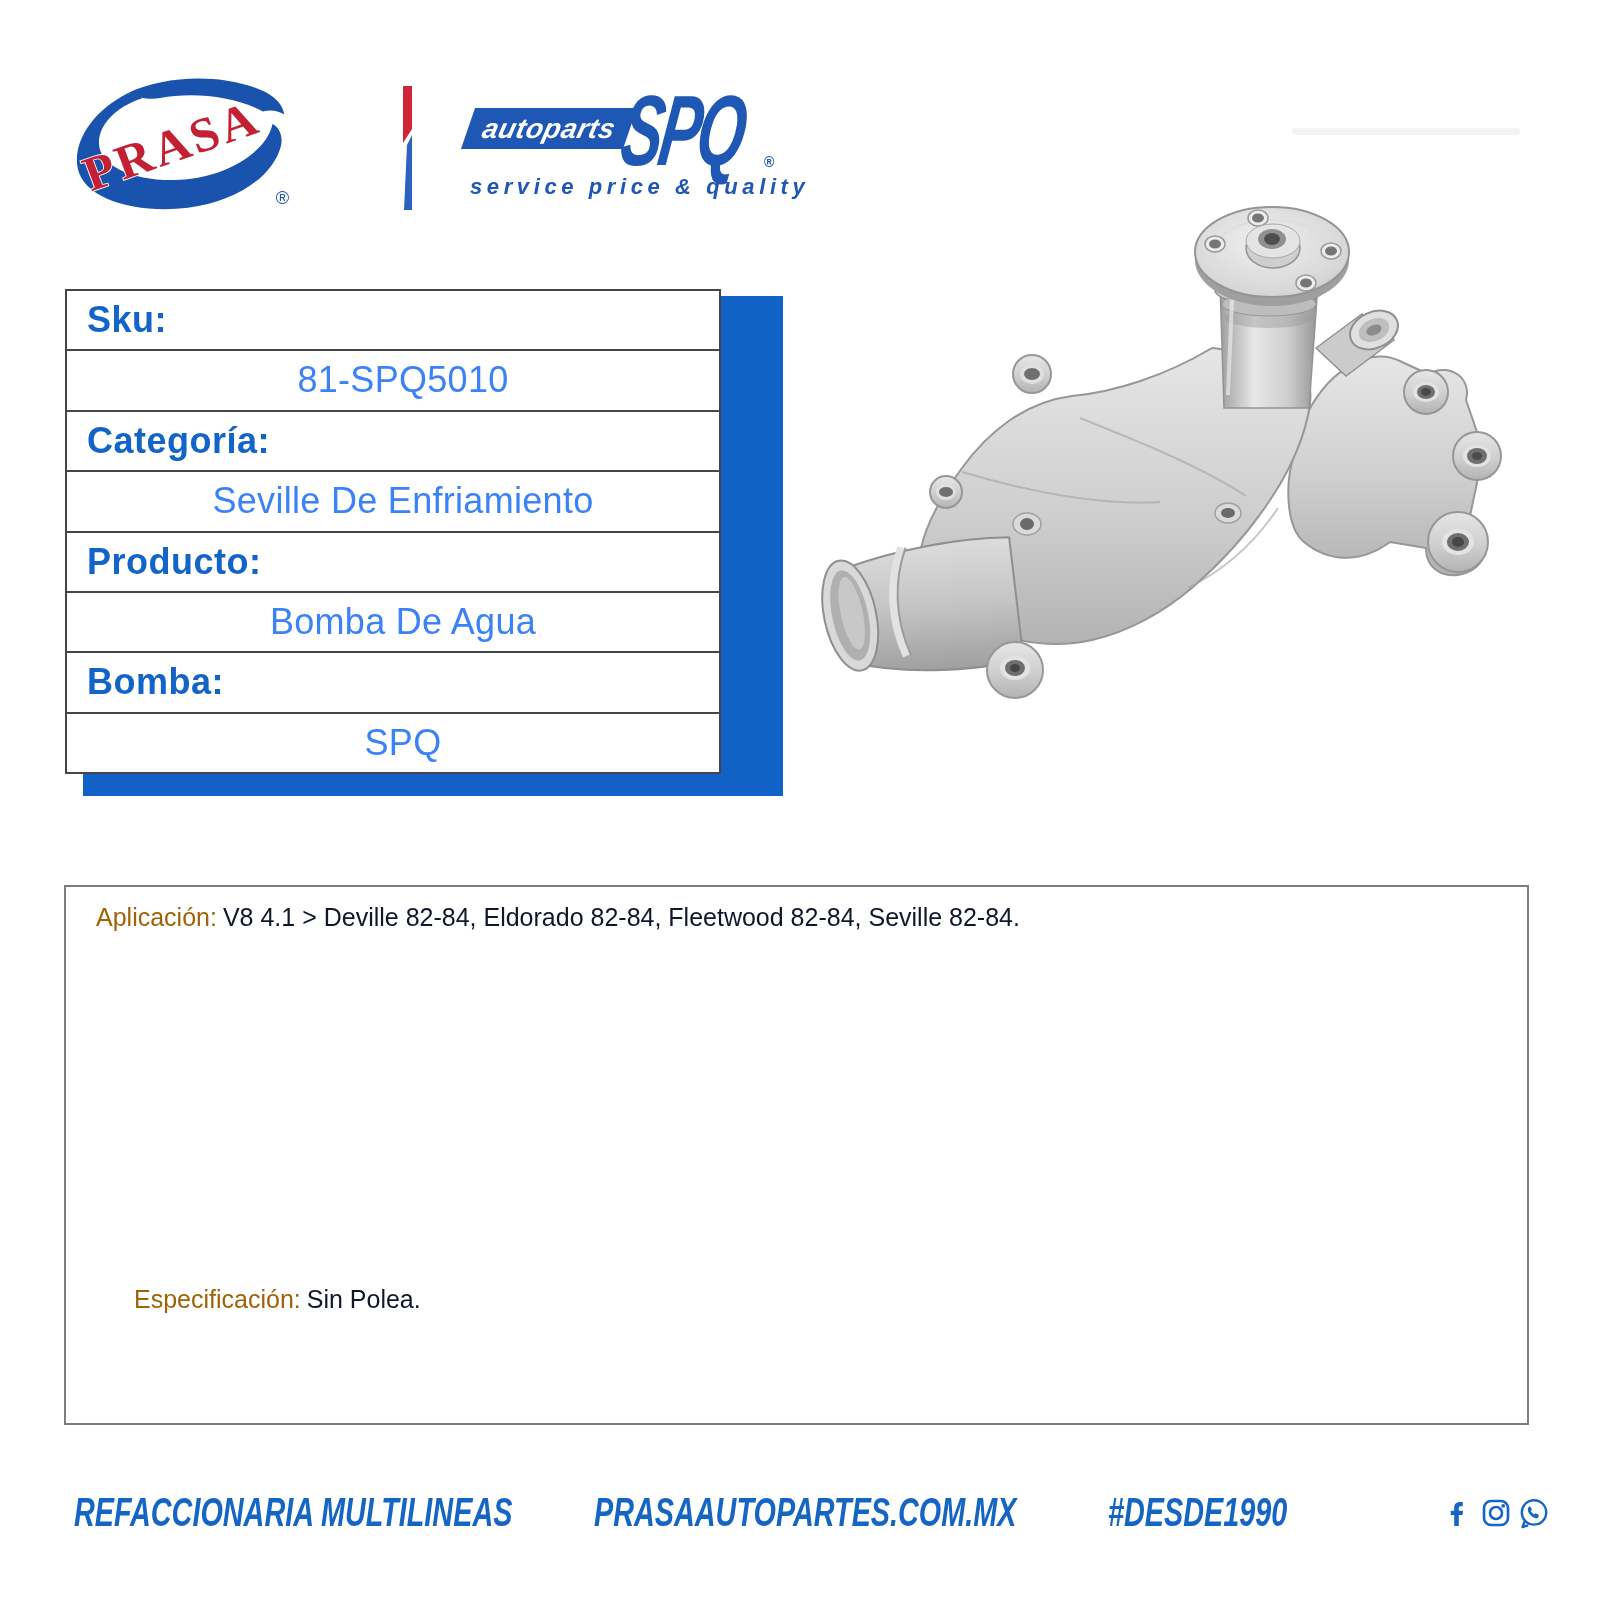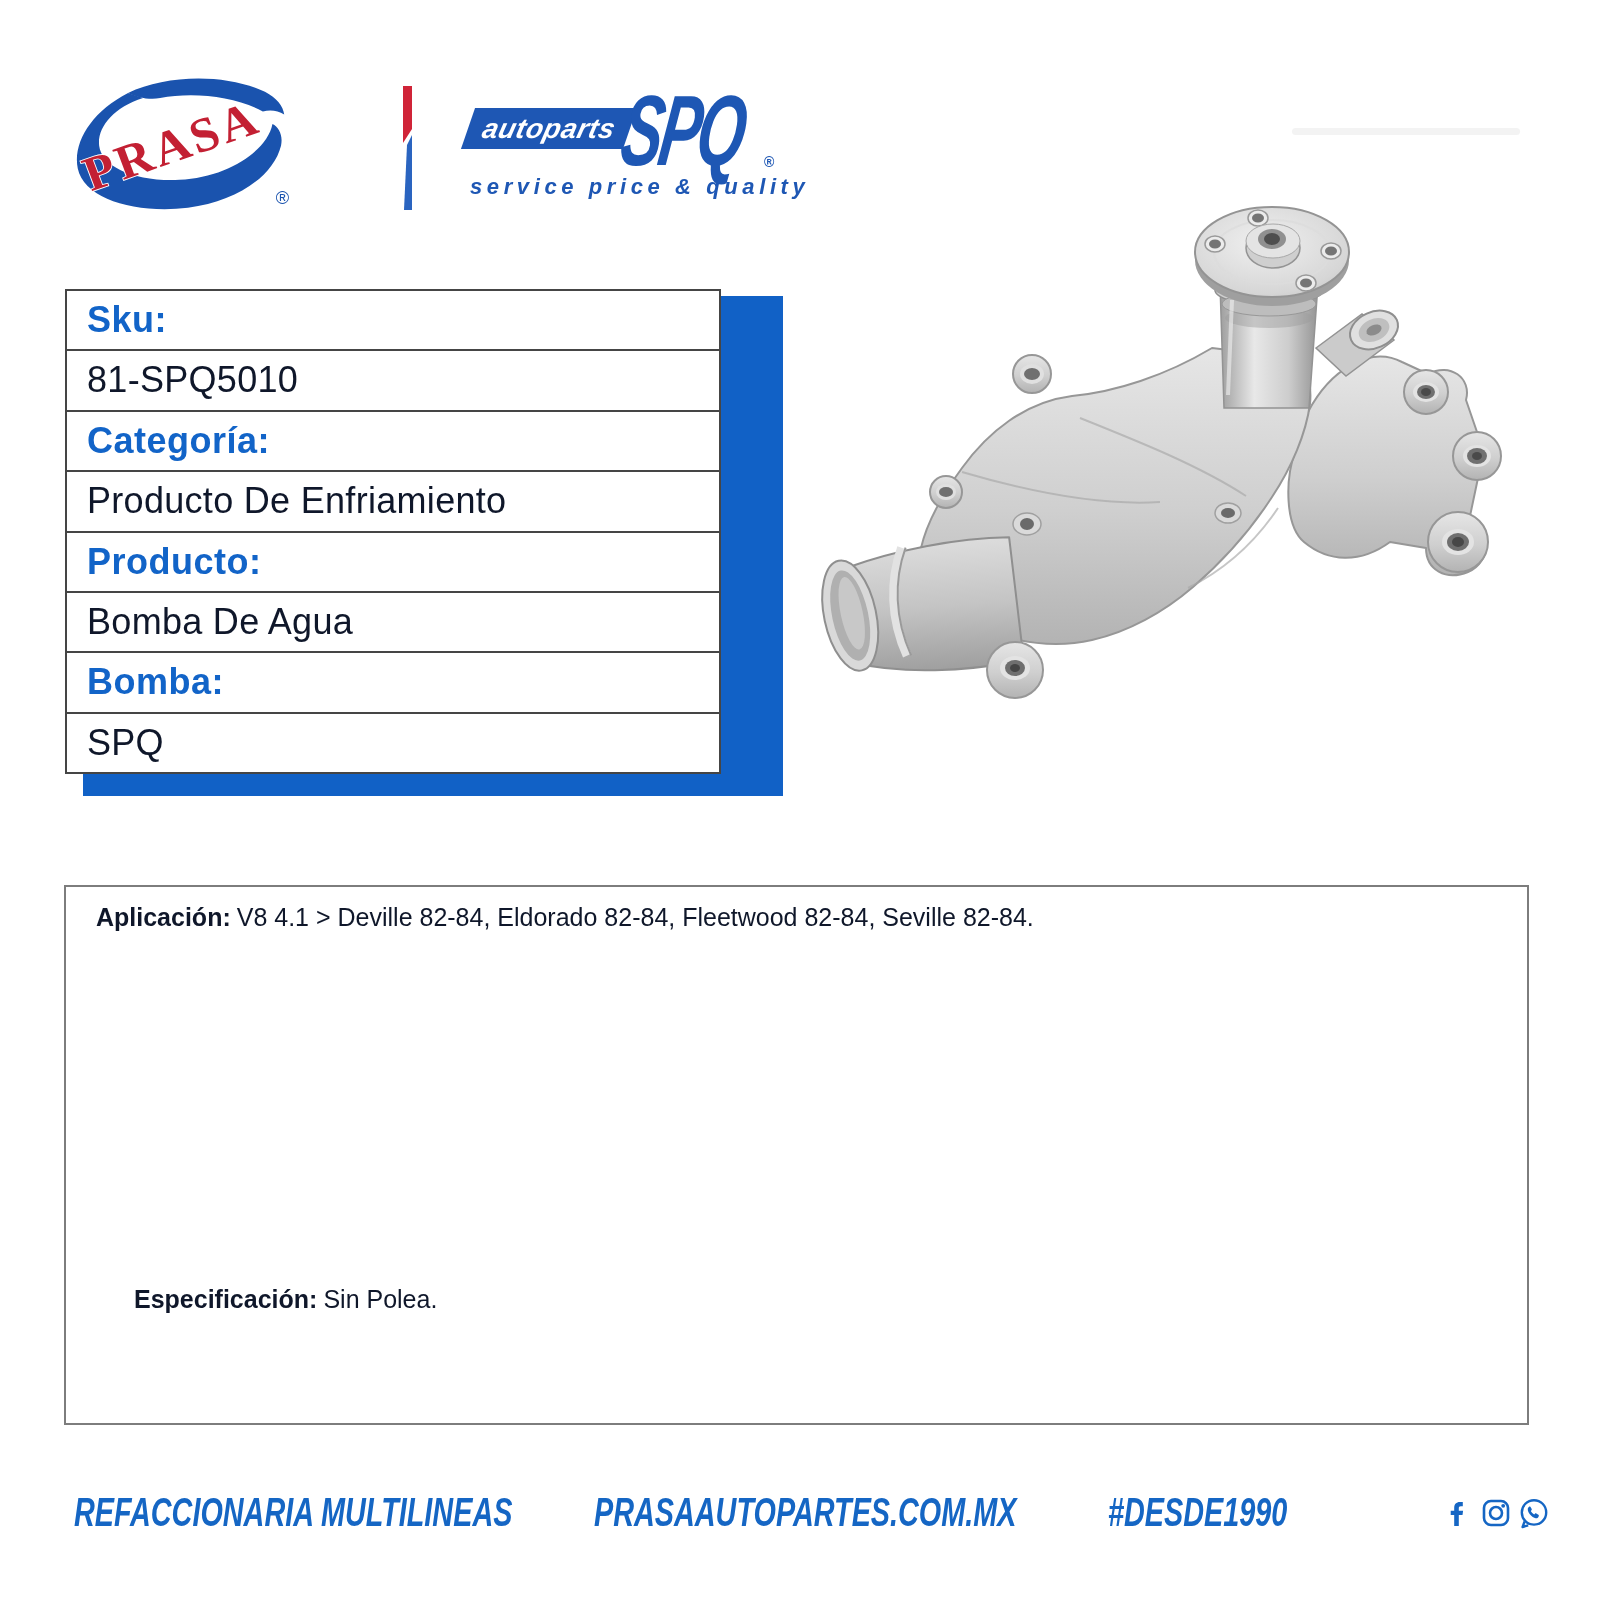--- a/index.html
+++ b/index.html
@@ -38,31 +38,31 @@
   .info-table{
     position:absolute;left:65px;top:289px;width:656px;background:#ffffff;
     border:2px solid #454545;box-sizing:border-box;
   }
   .t-row{
     height:58.4px;line-height:58.4px;padding-left:20px;
     border-bottom:2px solid #454545;font-size:36px;white-space:nowrap;overflow:hidden;
   }
   .t-row:last-child{border-bottom:none;}
   .t-label{color:#1264c8;font-weight:bold;letter-spacing:.5px;}
-  .t-value{color:#0f172a;letter-spacing:.3px;}
+  .t-value{color:#3b82f6;letter-spacing:.3px;text-align:center;}
   
   .product-photo{position:absolute;left:780px;top:180px;width:760px;height:560px;}
   
   .details-box{
     position:absolute;left:64px;top:885px;width:1465px;height:540px;
     border:2px solid #7d7d7d;box-sizing:border-box;background:#ffffff;
   }
   .app-line{position:absolute;left:30px;top:16px;font-size:25px;color:#111111;white-space:nowrap;}
   .spec-line{position:absolute;left:30px;top:398px;font-size:25px;color:#111111;white-space:nowrap;margin-left:38px;}
-  .detail-label{font-weight:bold;color:#0f172a;margin-right:6px;}
+  .detail-label{font-weight:normal;color:#a16207;margin-right:6px;}
   .detail-value{color:#0f172a;}
   
   .footer-tagline,.footer-website,.footer-hashtag{
     position:absolute;top:1492px;color:#1566c4;
     font-size:40px;font-weight:bold;font-style:italic;line-height:1;white-space:nowrap;
     transform:scaleX(0.72);transform-origin:left center;letter-spacing:0;
   }
   .footer-tagline{left:74px;}
   .footer-website{left:594px;}
   .footer-hashtag{left:1108px;}
@@ -96,21 +96,21 @@
   <div class="spq-tagline">service price &amp; quality</div>
 </div>
 
 <div class="photo-artifact"></div>
 
 <div class="table-shadow"></div>
 <div class="info-table">
   <div class="t-row t-label">Sku:</div>
   <div class="t-row t-value">81-SPQ5010</div>
   <div class="t-row t-label">Categoría:</div>
-  <div class="t-row t-value">Producto De Enfriamiento</div>
+  <div class="t-row t-value">Seville De Enfriamiento</div>
   <div class="t-row t-label">Producto:</div>
   <div class="t-row t-value">Bomba De Agua</div>
   <div class="t-row t-label">Bomba:</div>
   <div class="t-row t-value">SPQ</div>
 </div>
 
 <svg class="product-photo" viewBox="0 0 760 560">
   <defs>
     <linearGradient id="gm" x1="0" y1="0" x2="0" y2="1">
       <stop offset="0" stop-color="#e6e6e6"></stop>

